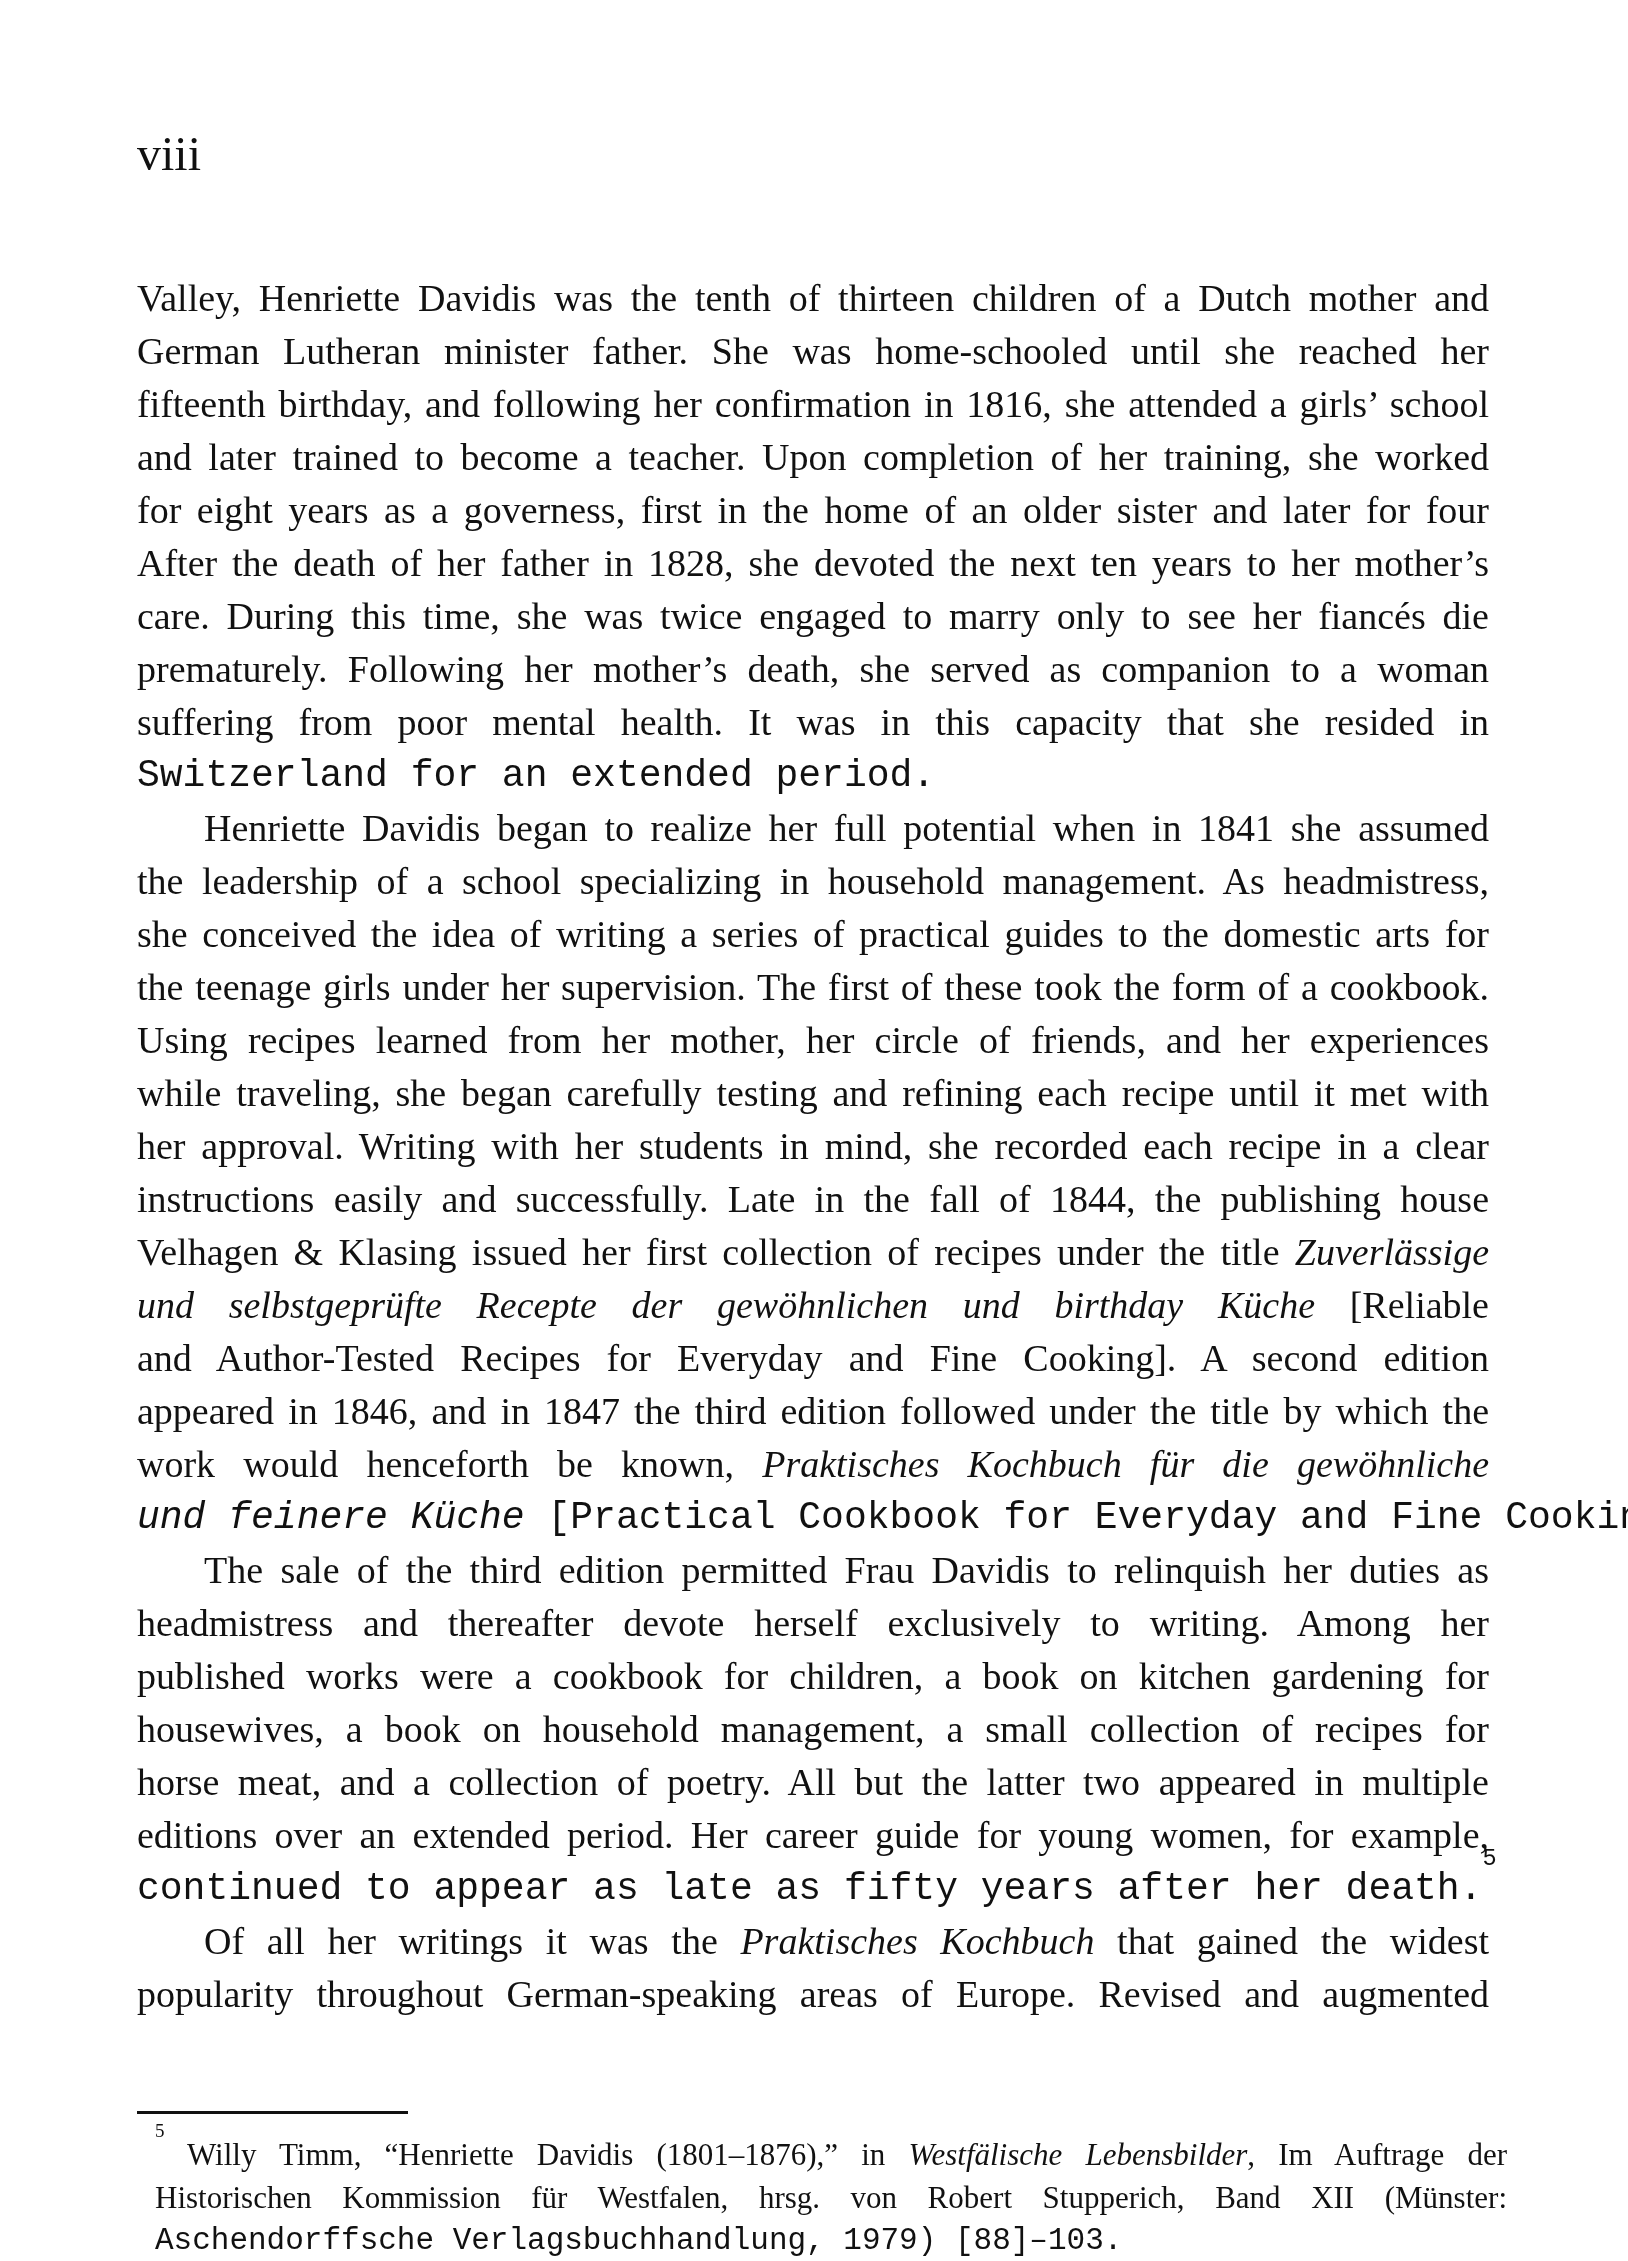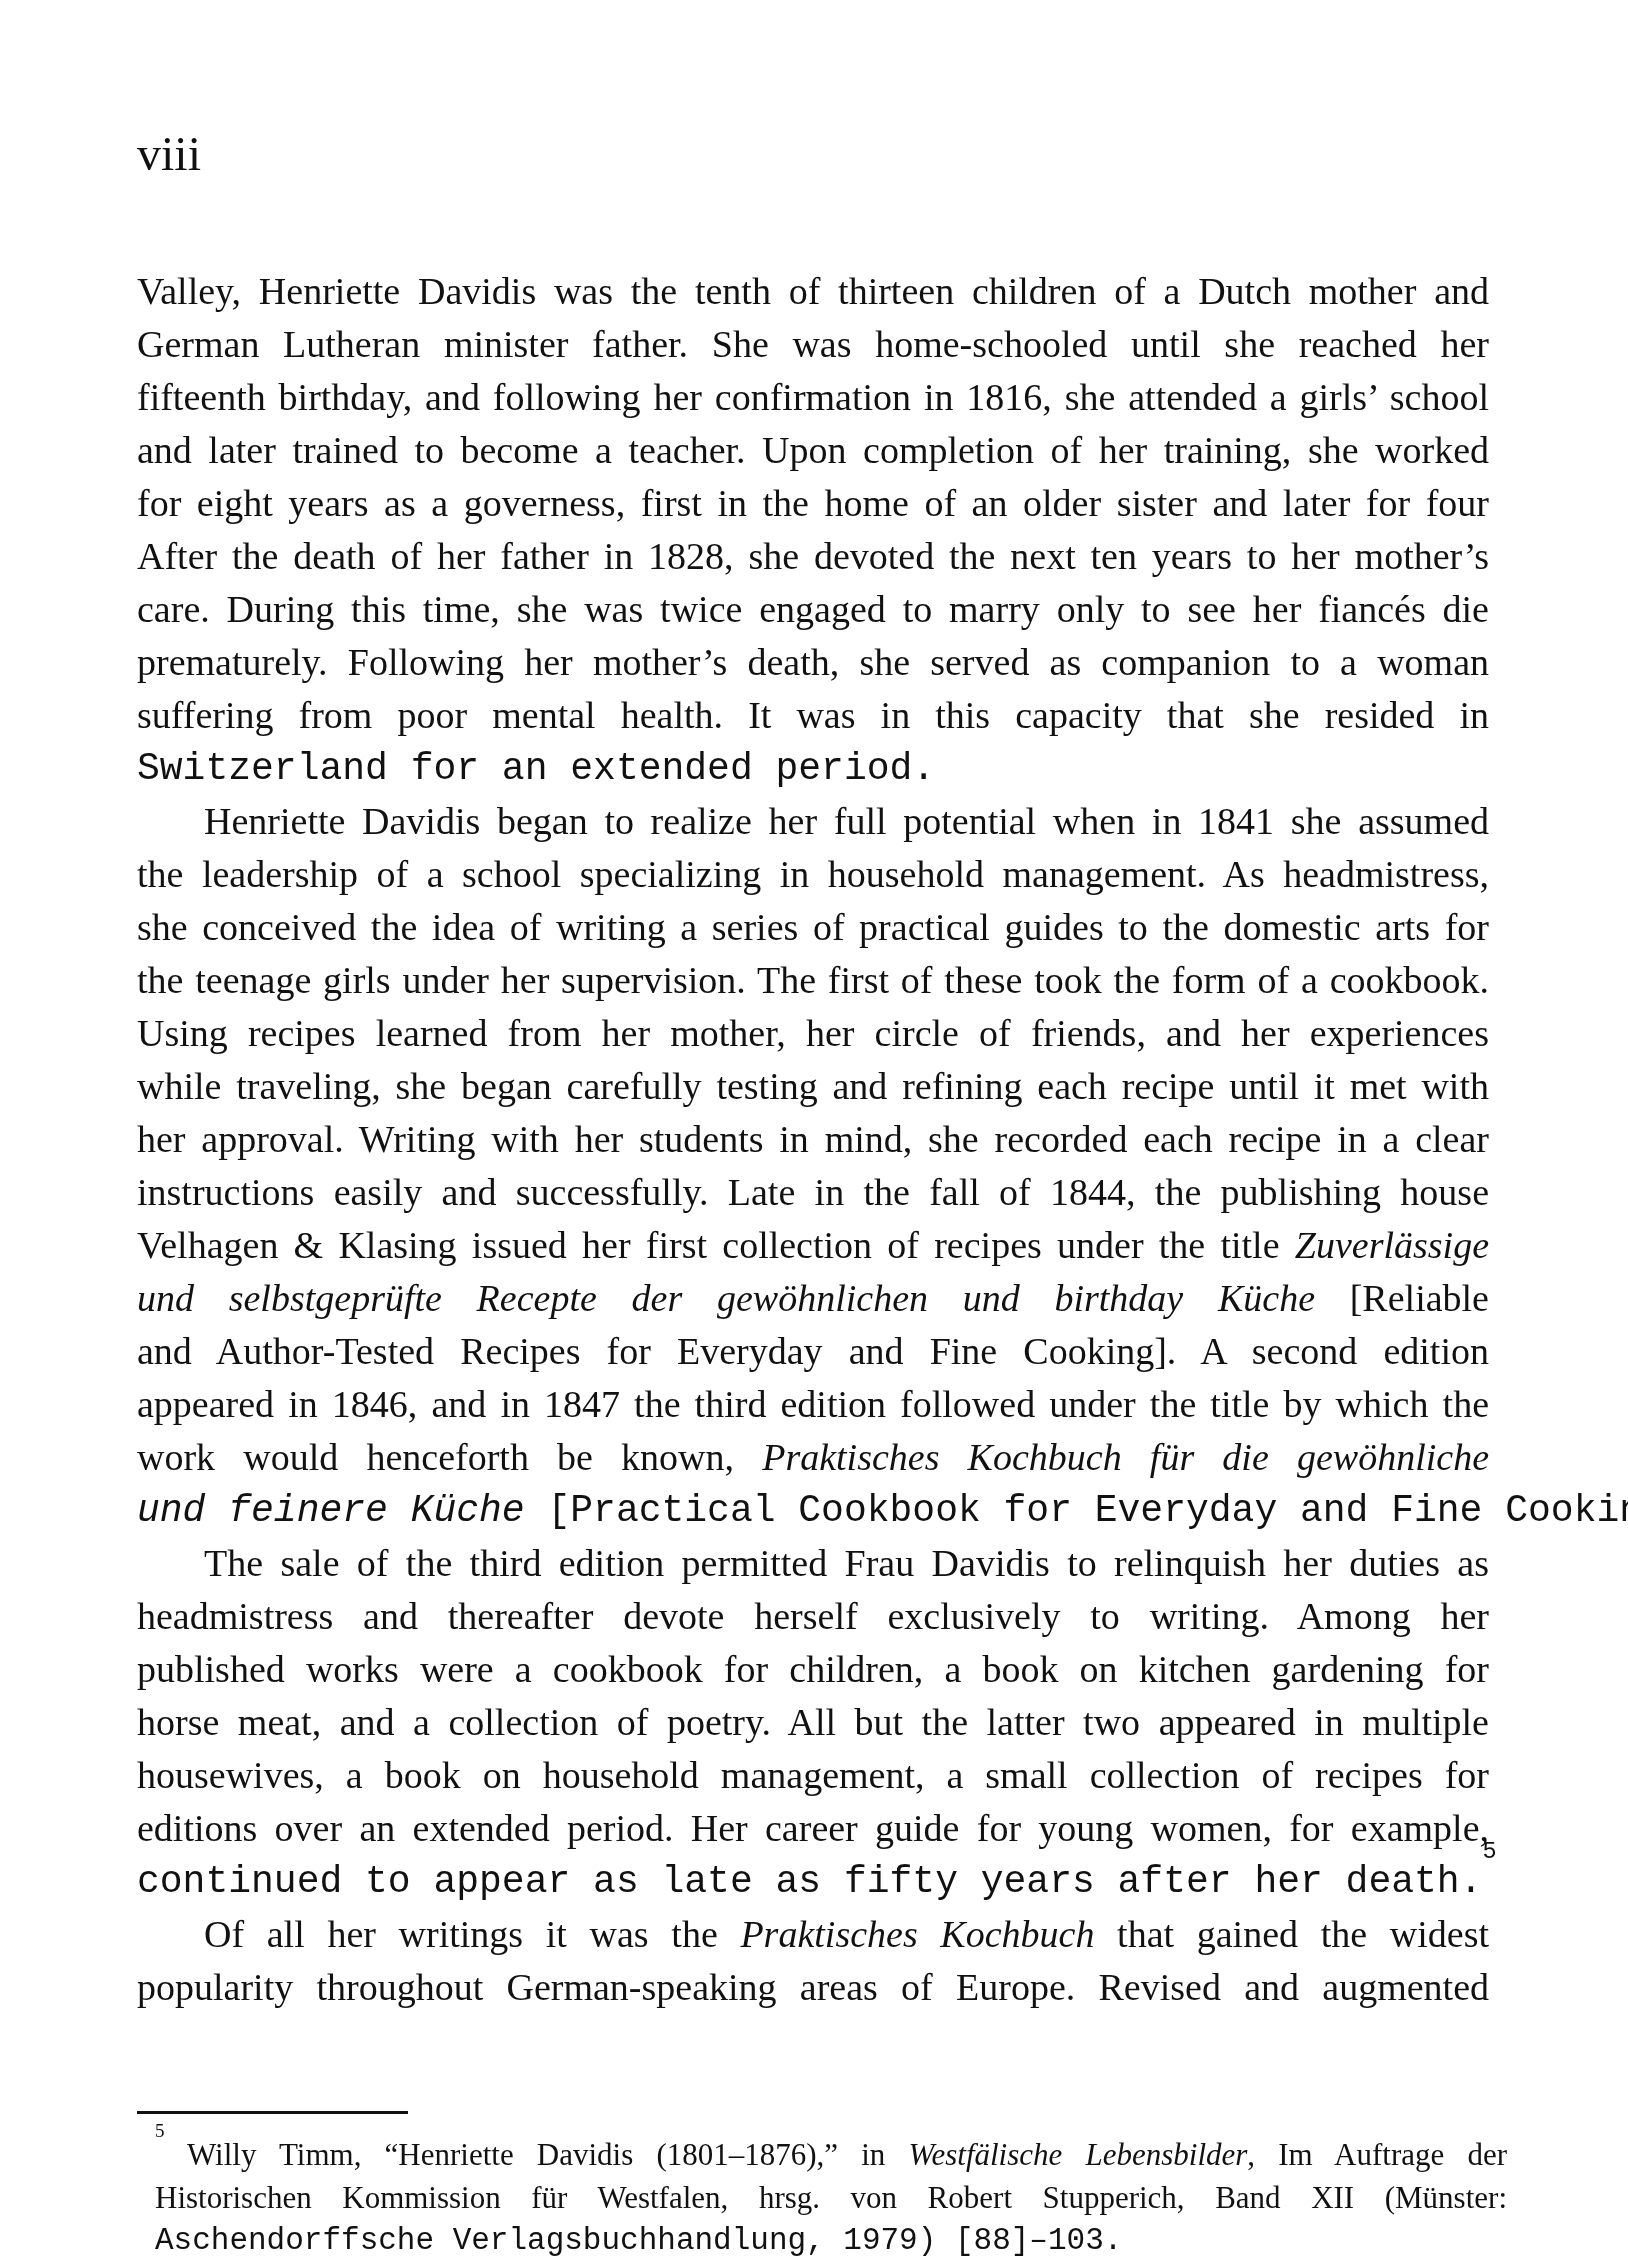--- a/index.html
+++ b/index.html
@@ -1,19 +1,19 @@
 <!DOCTYPE html>
 <html style="font-size:7.2px"><head>
 <meta charset="utf-8">
 <style>
   html, body { margin: 0; padding: 0; background: #ffffff; }
   body { width: 1628px; height: 2442px; position: relative; overflow: hidden; }
   .page { position: absolute; left: 0; top: 0; width: 1628px; height: 2442px; background: #fff; color: #111; font-family: "Liberation Serif", "DejaVu Serif", serif; }
   .folio { position: absolute; left: 137px; top: 131px; font-size: 48px; line-height: 45px; }
-  .body-text { position: absolute; left: 137px; top: 265px; width: 1352px; font-size: 38px; line-height: 53px; text-align: justify; }
+  .body-text { position: absolute; left: 137px; top: 272px; width: 1352px; font-size: 38px; line-height: 53px; text-align: justify; }
   .line { display: block; text-align: justify; text-align-last: justify; white-space: nowrap; }
   .line.end { text-align-last: left; font-family: Liberation Mono, monospace; }
   .line.indent { padding-left: 67px; }
   em { font-style: italic; }
   sup { font-size: 23.5px; vertical-align: top; position: relative; top: -2.7px; line-height: 0; }
   .rule { position: absolute; left: 137px; top: 2111px; width: 271px; height: 2.7px; background: #111; }
   .footnote { position: absolute; left: 155px; top: 2133px; width: 1352px; font-size: 31px; line-height: 43px; }
   .footnote .line sup { font-size: 19px; top: -1.8px; }
 </style>
 </head>
@@ -52,22 +52,22 @@
       <span class="line">and Author-Tested Recipes for Everyday and Fine Cooking]. A second edition</span>
       <span class="line">appeared in 1846, and in 1847 the third edition followed under the title by which the</span>
       <span class="line"><span>work would henceforth be known, </span><em>Praktisches Kochbuch für die gewöhnliche</em></span>
       <span class="line end"><em>und feinere Küche</em><span> [Practical Cookbook for Everyday and Fine Cooking].</span></span>
     </div>
 
     <div>
       <span class="line indent">The sale of the third edition permitted Frau Davidis to relinquish her duties as</span>
       <span class="line">headmistress and thereafter devote herself exclusively to writing. Among her</span>
       <span class="line">published works were a cookbook for children, a book on kitchen gardening for</span>
+      <span class="line">housewives, a book on household management, a small collection of recipes for</span>
       <span class="line">horse meat, and a collection of poetry. All but the latter two appeared in multiple</span>
-      <span class="line">housewives, a book on household management, a small collection of recipes for</span>
       <span class="line">editions over an extended period. Her career guide for young women, for example,</span>
       <span class="line end"><span>continued to appear as late as fifty years after her death.</span><sup>5</sup></span>
     </div>
 
     <div>
       <span class="line indent"><span>Of all her writings it was the </span><em>Praktisches Kochbuch</em><span> that gained the widest</span></span>
       <span class="line">popularity throughout German-speaking areas of Europe. Revised and augmented</span>
     </div>
   </div>
 

